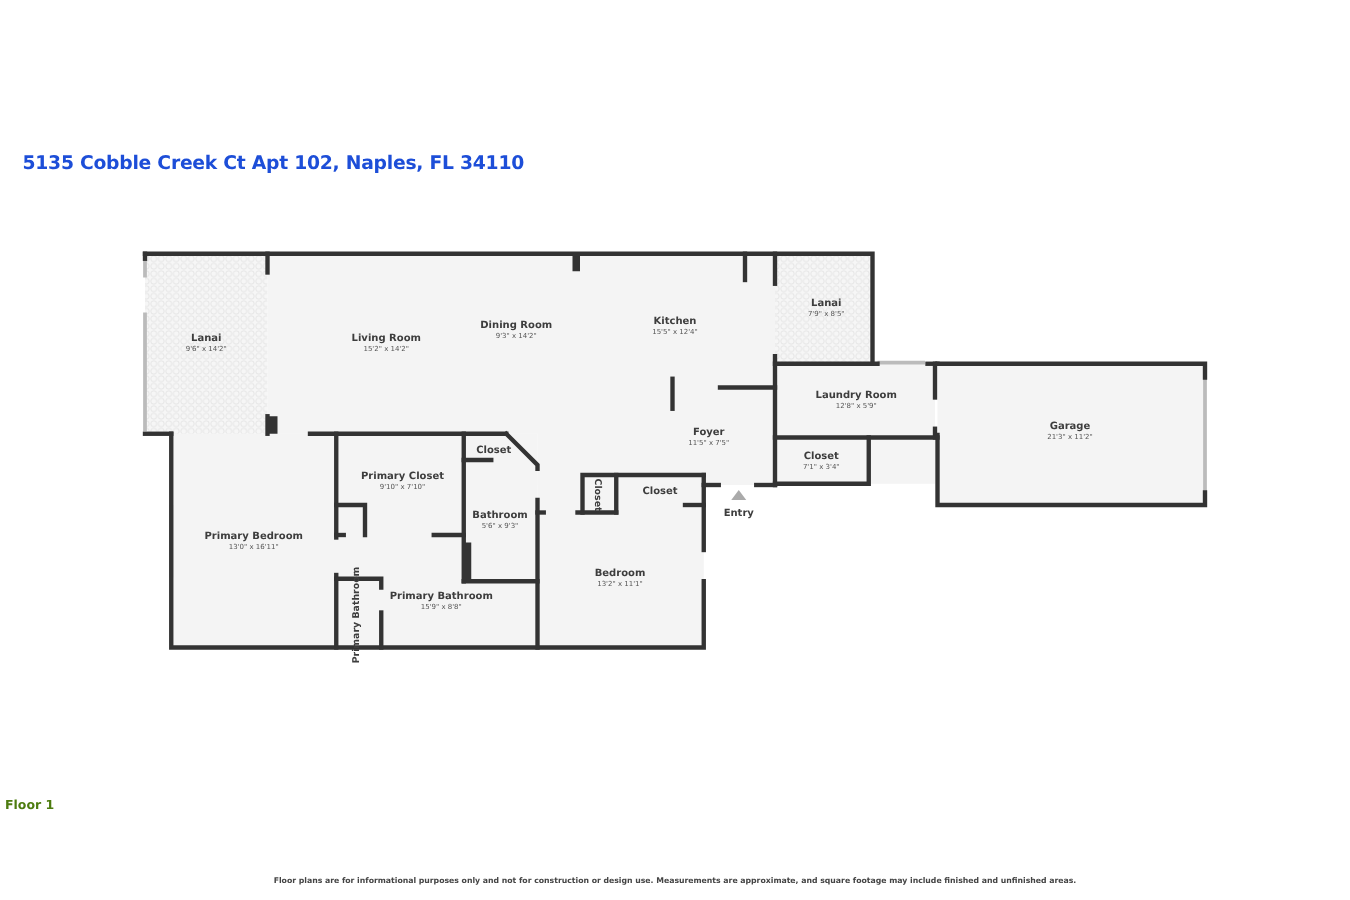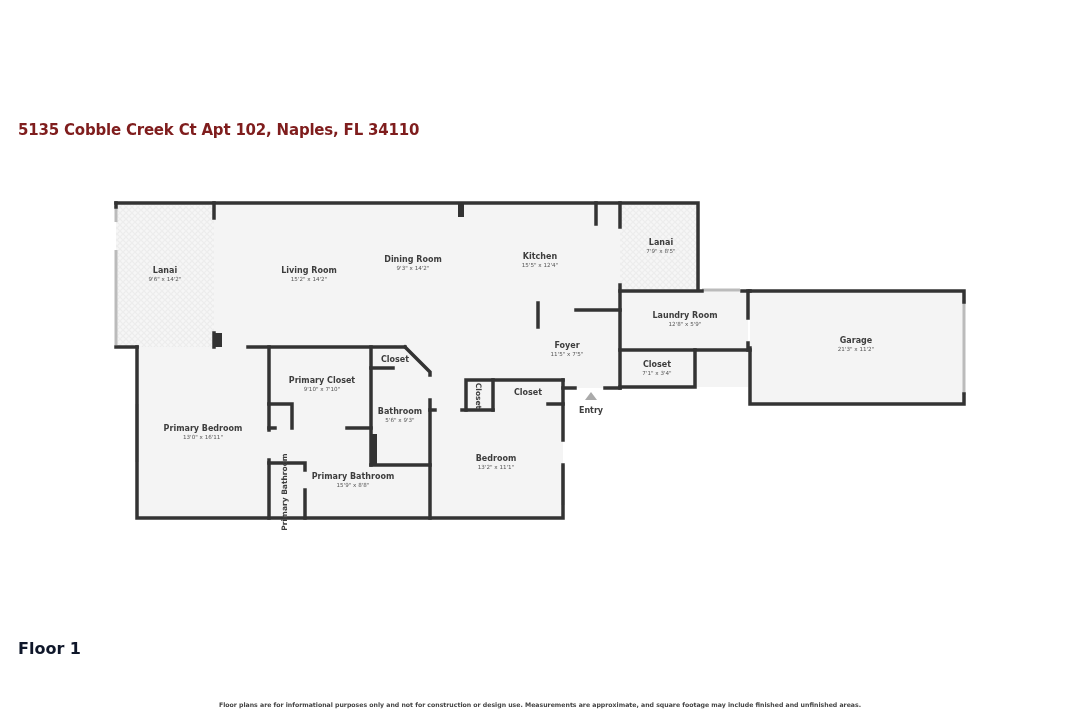--- a/index.html
+++ b/index.html
@@ -1,18 +1,18 @@
 <!DOCTYPE html>
 <html><head>
 <meta charset="utf-8">
 <style>
   html, body { margin: 0; padding: 0; }
   body { width: 1080px; height: 720px; background: #ffffff; position: relative; overflow: hidden; font-family: "DejaVu Sans", sans-serif; color: #333; }
-  .address { position: absolute; left: 18px; top: 121px; font-size: 15px; font-weight: bold; color: #7f1d1d; letter-spacing: -0.2px; }
-  .floor-label { position: absolute; left: 18px; top: 639px; font-size: 16px; font-weight: bold; color: #0f172a; }
+  .address { position: absolute; left: 18px; top: 121px; font-size: 15px; font-weight: bold; color: #1d4ed8; letter-spacing: -0.2px; }
+  .floor-label { position: absolute; left: 4px; top: 639px; font-size: 10px; font-weight: bold; color: #4d7c0f; }
   .disclaimer { position: absolute; left: 0; width: 1080px; top: 701px; text-align: center; font-size: 6.2px; font-weight: bold; color: #444; }
   svg.plan { position: absolute; left: 0; top: 0; }
   .rname { font-family: "DejaVu Sans", sans-serif; font-size: 8px; font-weight: bold; fill: #3d3d3d; text-anchor: middle; }
   .rdim { font-family: "DejaVu Sans", sans-serif; font-size: 5.6px; fill: #555; text-anchor: middle; }
   .wall { stroke: #333; stroke-width: 3.5; fill: none; stroke-linecap: square; }
   .floor { fill: #f4f4f4; }
   .win { stroke: #bbb; stroke-width: 3; }
 </style>
 </head>
 <body>

